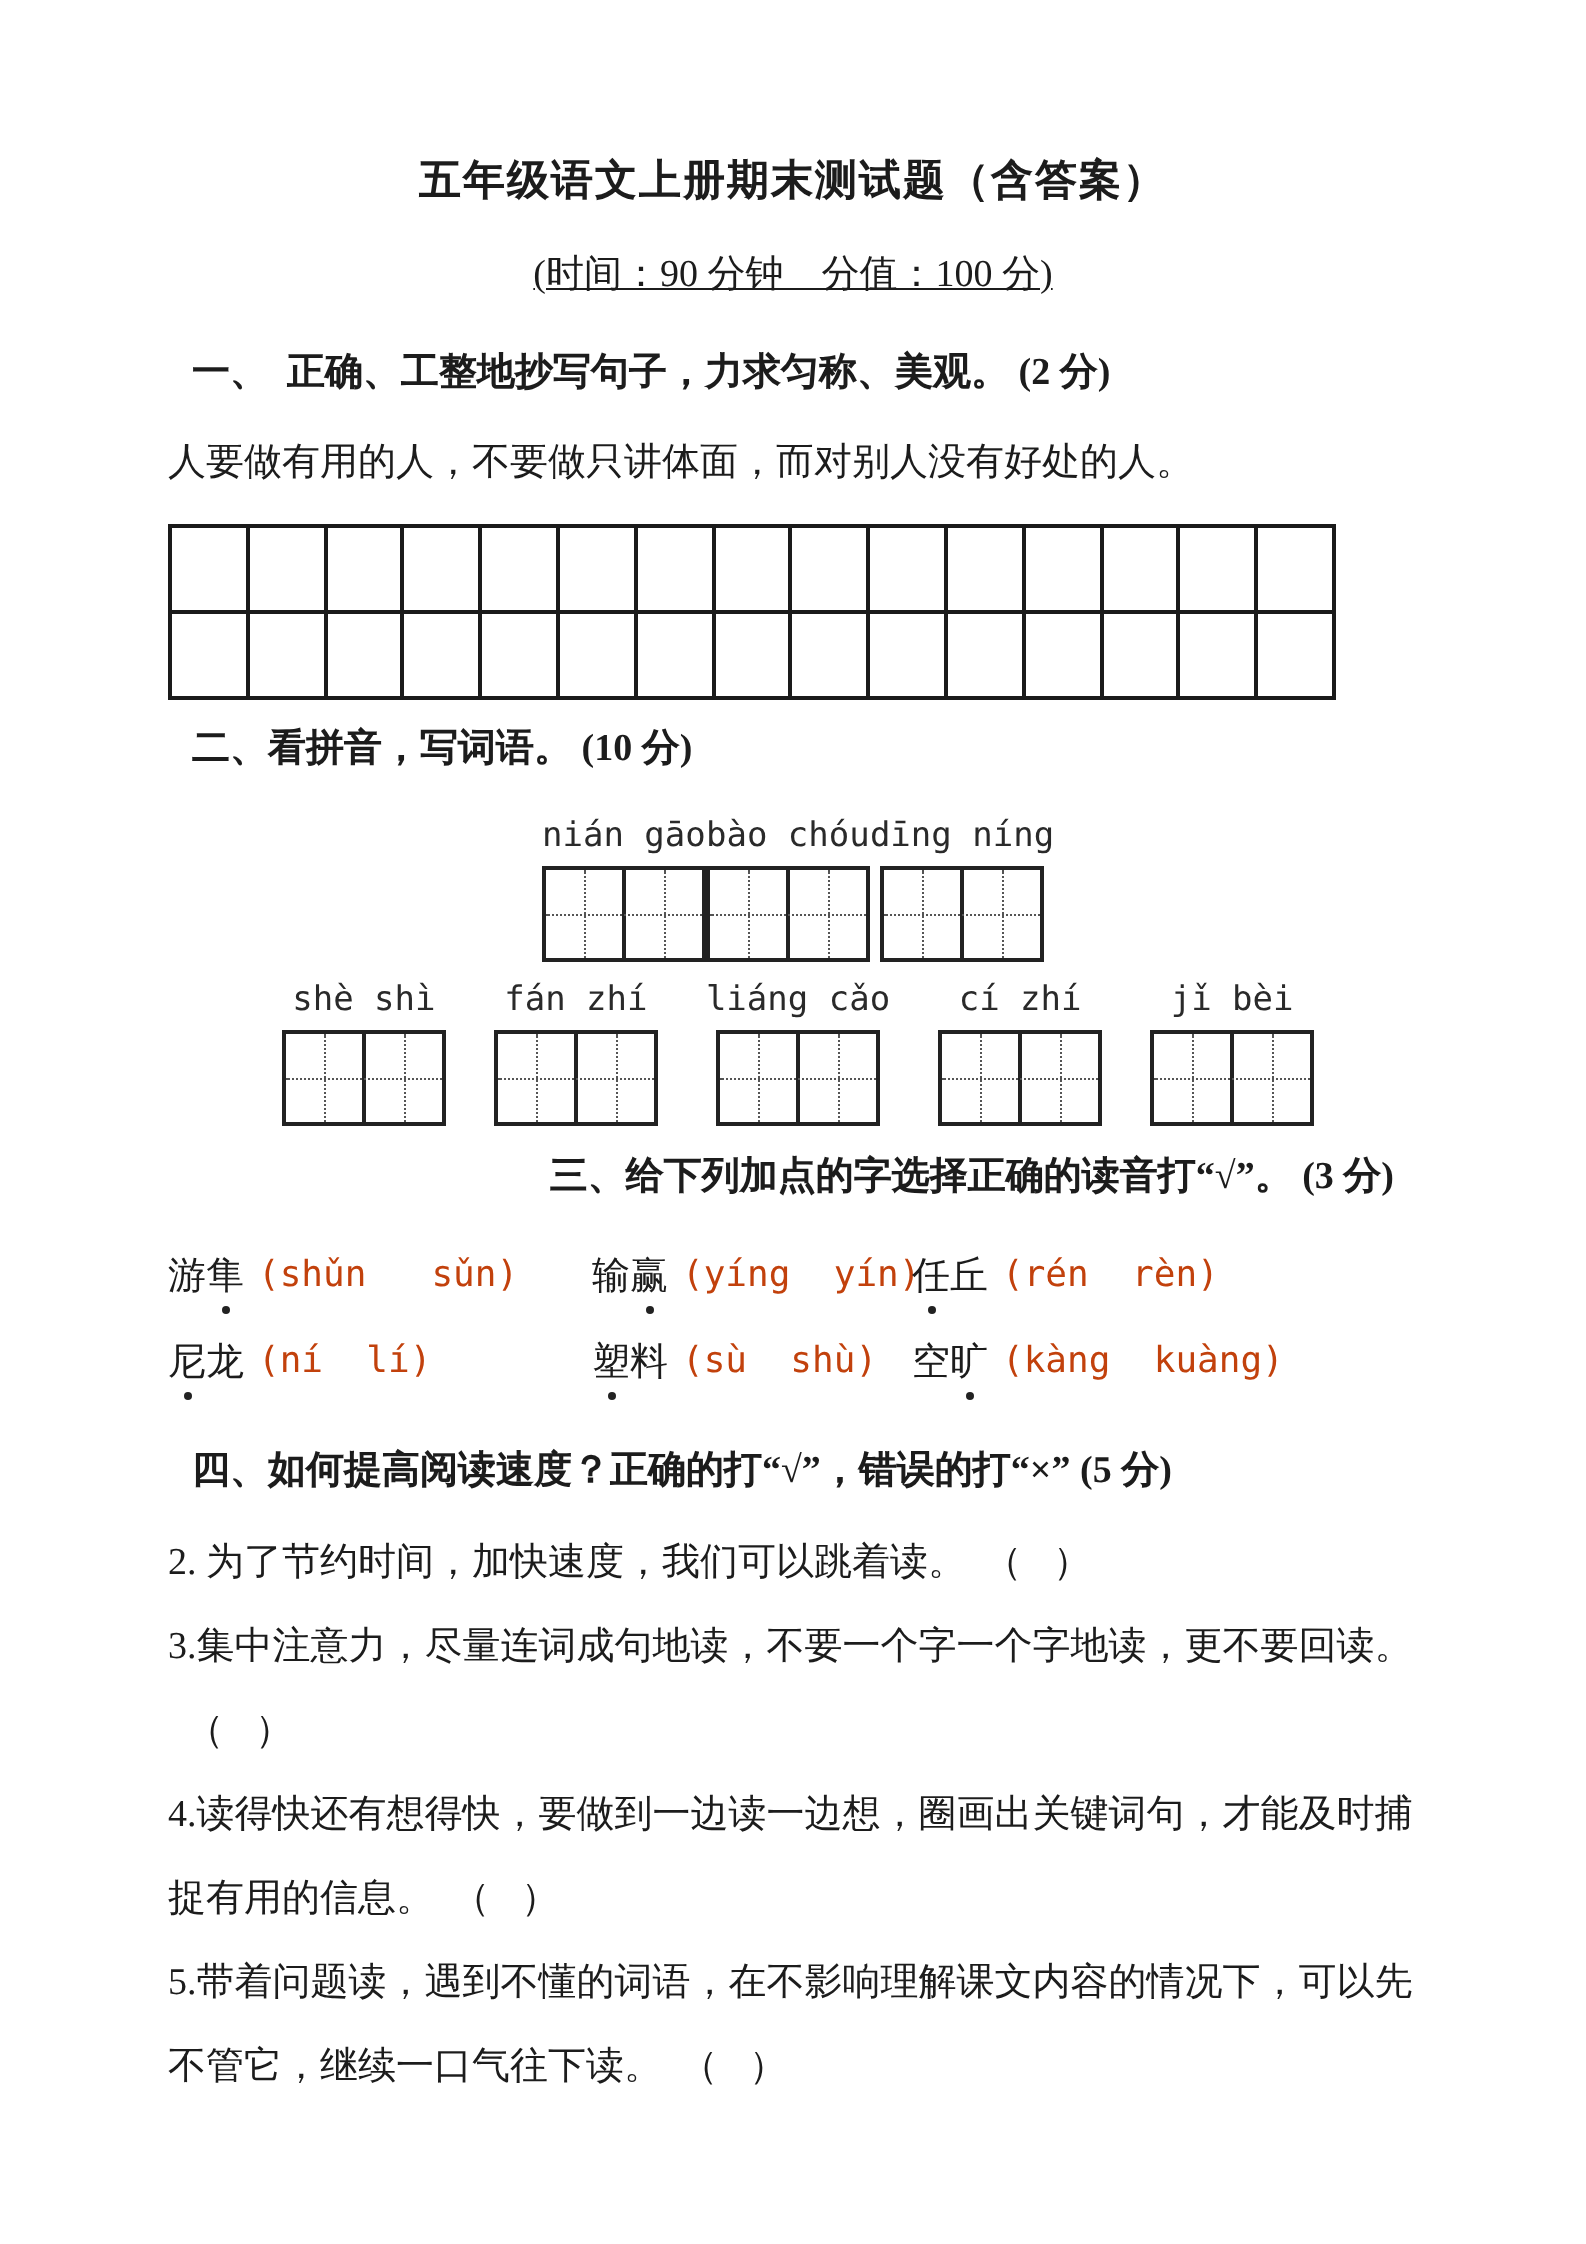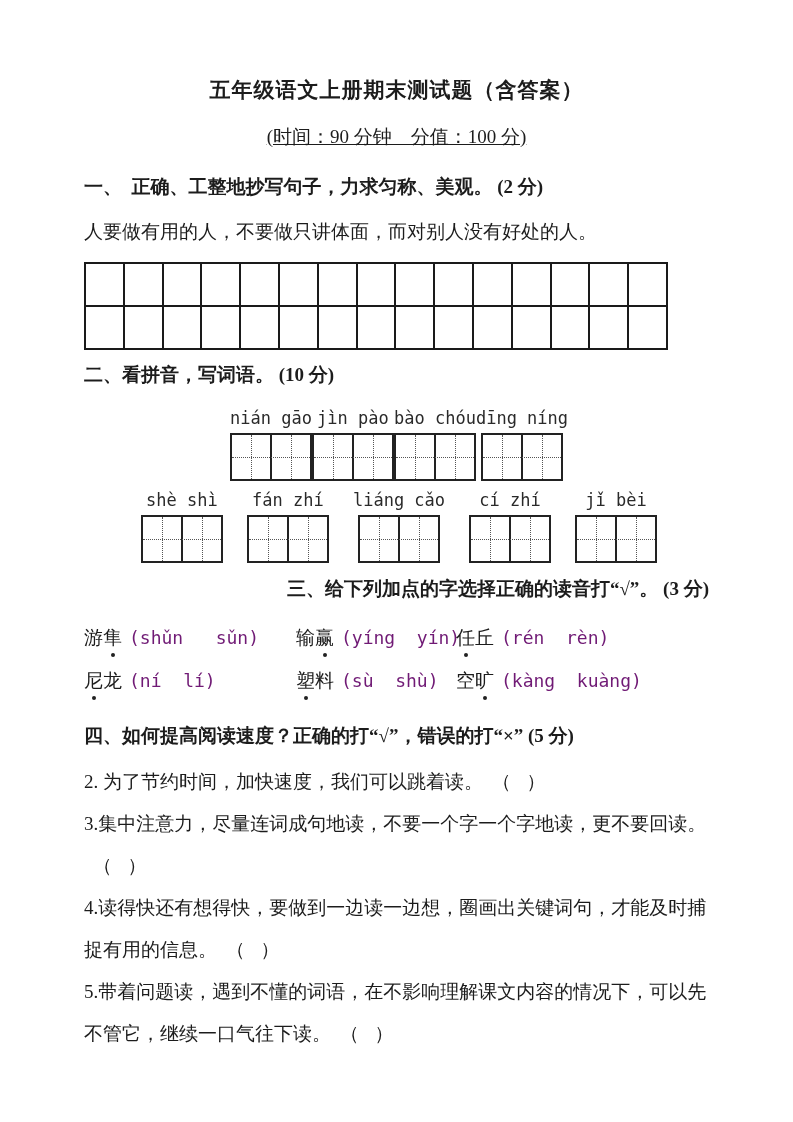--- a/index.html
+++ b/index.html
@@ -10,21 +10,21 @@
     color:#1c1c1c;overflow:hidden;
   }
   .doc-title{
     text-align:center;font-size:21px;font-weight:bold;margin:0 0 20px 0;
     letter-spacing:1px;
   }
   .doc-subtitle{
     text-align:center;font-size:19px;margin:0 0 24px 0;white-space:pre;text-decoration:underline;
   }
   .sec-heading{
-    font-size:19px;margin:0;white-space:pre-wrap;line-height:26px;
+    font-size:19px;margin:12px;white-space:pre-wrap;line-height:26px;
   }
   .copy-sentence{font-size:19px;line-height:26px;margin:19px 0 17px 0;}
   .copy-grid{
     display:grid;grid-template-columns:repeat(15,1fr);
     width:582px;border-top:2px solid #1a1a1a;border-left:2px solid #1a1a1a;
     margin:0 0 12px 0;
   }
   .copy-cell{height:41px;border-right:2px solid #1a1a1a;border-bottom:2px solid #1a1a1a;}
   .py-row{display:flex;justify-content:center;width:630px;margin-top:20px;}
   .py-row.second{margin-top:9px;gap:24px;}
@@ -45,21 +45,21 @@
   }
   .s3-item{height:43px;display:flex;align-items:center;font-size:19px;}
   .s3-word{white-space:pre;}
   .em-dot{position:relative;display:inline-block;}
   .em-dot::after{
     content:"";position:absolute;left:50%;bottom:-6px;width:4px;height:4px;
     background:#222;border-radius:50%;transform:translateX(-50%);
   }
   .s3-opts{
     font-family:"DejaVu Sans Mono","Liberation Mono",monospace;
-    font-size:18px;white-space:pre;margin-left:7px;color:#701a75;
+    font-size:18px;white-space:pre;margin-left:7px;color:#c2410c;
   }
   .sec4{margin-top:21px;}
   .s4-items{margin-top:12px;width:627px;}
   .s4-item{font-size:19px;line-height:42px;margin:0;}
   .s4-num{white-space:pre;}
   .s4-answer{white-space:pre;margin-left:9px;letter-spacing:2px;}
 </style>
 </head>
 <body>
 
@@ -107,27 +107,20 @@
   <h2 class="sec-heading">二、看拼音，写词语。 (10 分)</h2>
   <div class="py-row">
       <div class="py-group">
         <div class="py-label">nián gāo</div>
         <div class="tz-box">
           <div class="tz-cell"></div>
           <div class="tz-cell"></div>
         </div>
       </div>
       <div class="py-group">
-        <div class="py-label">jìn pào</div>
-        <div class="tz-box">
-          <div class="tz-cell"></div>
-          <div class="tz-cell"></div>
-        </div>
-      </div>
-      <div class="py-group">
         <div class="py-label">bào chóu</div>
         <div class="tz-box">
           <div class="tz-cell"></div>
           <div class="tz-cell"></div>
         </div>
       </div>
       <div class="py-group">
         <div class="py-label">dīng níng</div>
         <div class="tz-box">
           <div class="tz-cell"></div>

